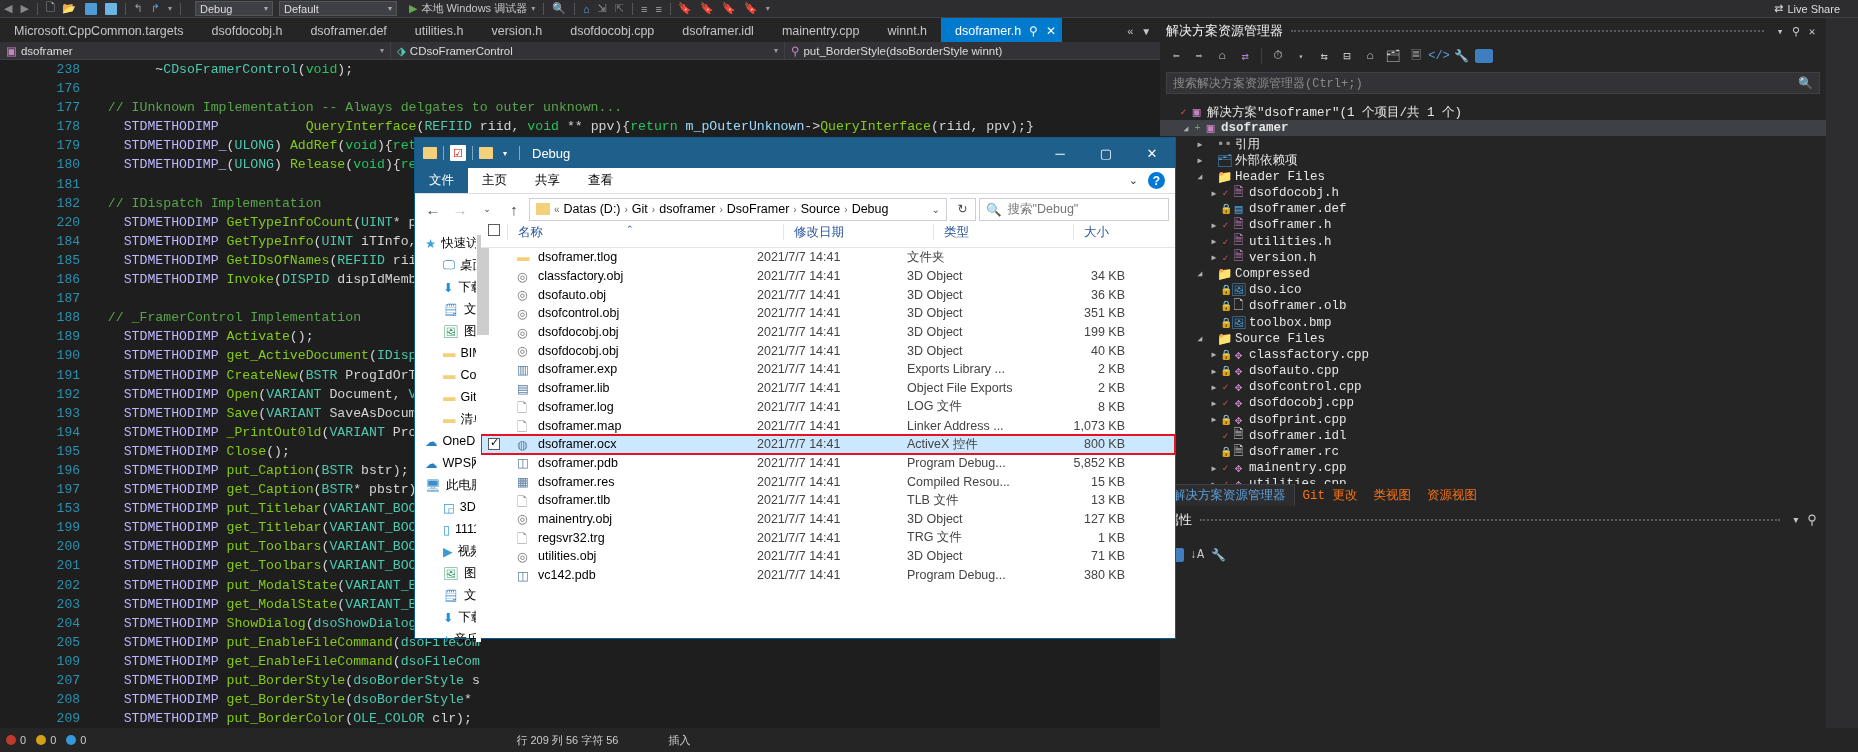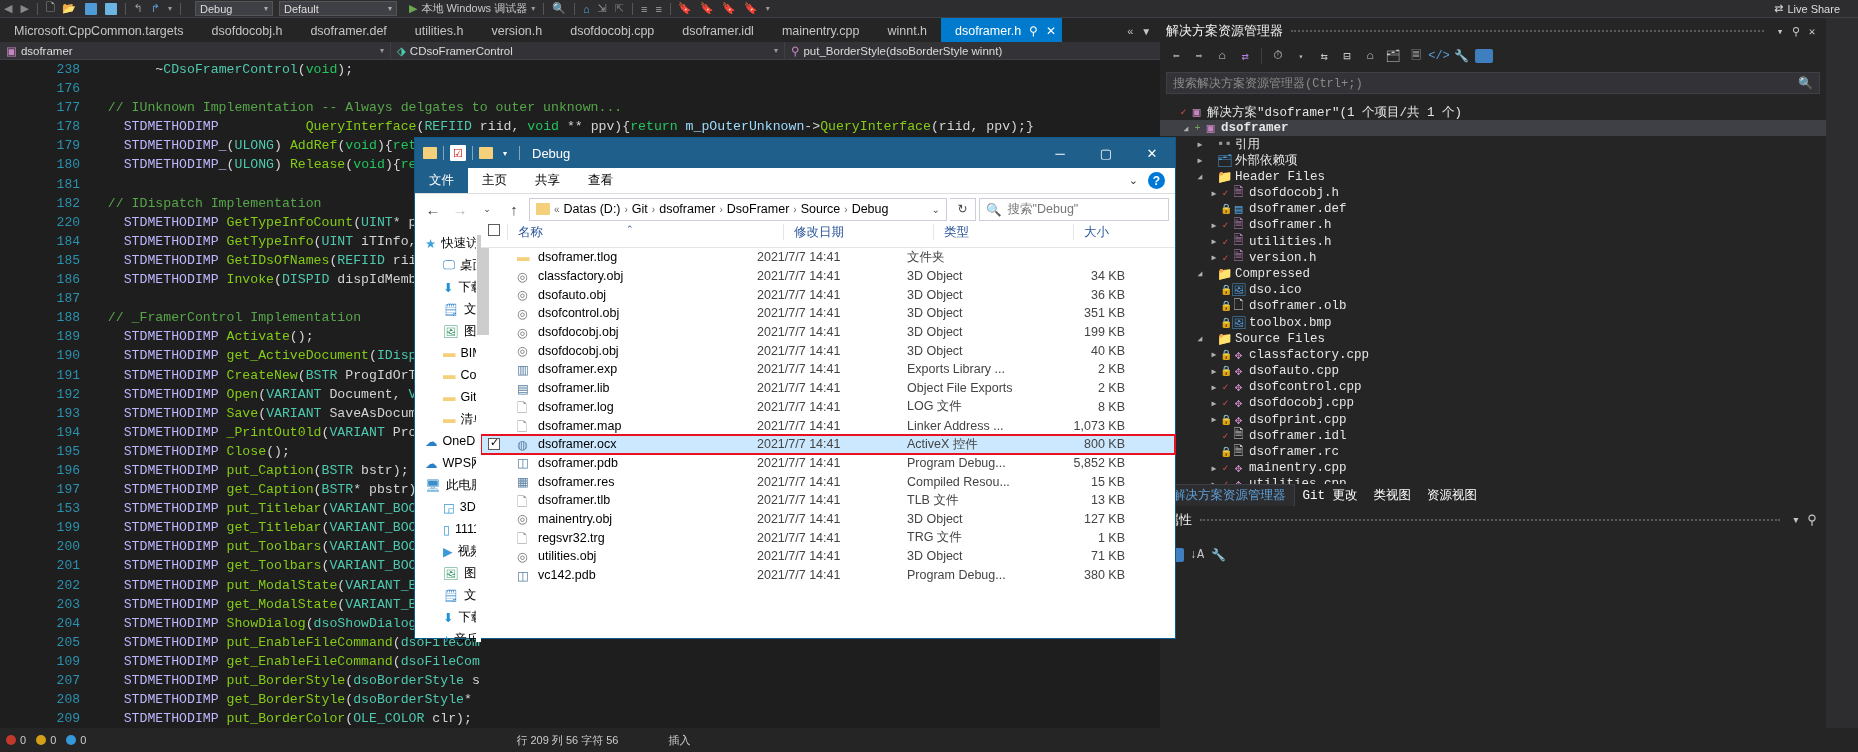--- a/index.html
+++ b/index.html
@@ -101,21 +101,21 @@
   .tr { height:16.2px; display:flex; align-items:center; color:#e6e6e6; white-space:nowrap; }
   .tr.sel { background:#3f3f46; }
   .tr .arw { width:12px; text-align:center; color:#b0b0b0; font-size:8px; flex:none;}
   .tr .st  { width:11px; text-align:center; font-size:10px; flex:none; }
   .tr .ic  { width:15px; text-align:center; flex:none; }
   .tr .nm  { margin-left:3px; }
   .tr.bold .nm { font-weight:bold; }
 
   .sol-tabs { position:absolute; left:0; top:466px; width:666px; height:22px;
       display:flex; align-items:center; gap:0px; padding-left:4px; font-size:12.5px; }
-  .sol-tab { padding:2px 8px; color:#ffffff; }
+  .sol-tab { padding:2px 8px; color:#f97316; }
   .sol-tab.active { background:#2d2d30; border:1px solid #3f3f46; border-bottom:none; color:#5ea0d8;}
 
   .prop-title { position:absolute; left:0; top:490px; width:666px; height:24px;
       display:flex; align-items:center; padding:0 6px; color:#f1f1f1; font-size:13px; }
   .prop-title .dots { flex:1; margin:0 8px; border-top:2px dotted #5a5a5a; height:1px; }
   .prop-toolbar { position:absolute; left:0; top:525px; width:666px; height:24px;
       display:flex; align-items:center; gap:4px; padding:0 8px; }
   .prop-ic { width:18px; height:18px; display:flex; align-items:center; justify-content:center;}
 
   

